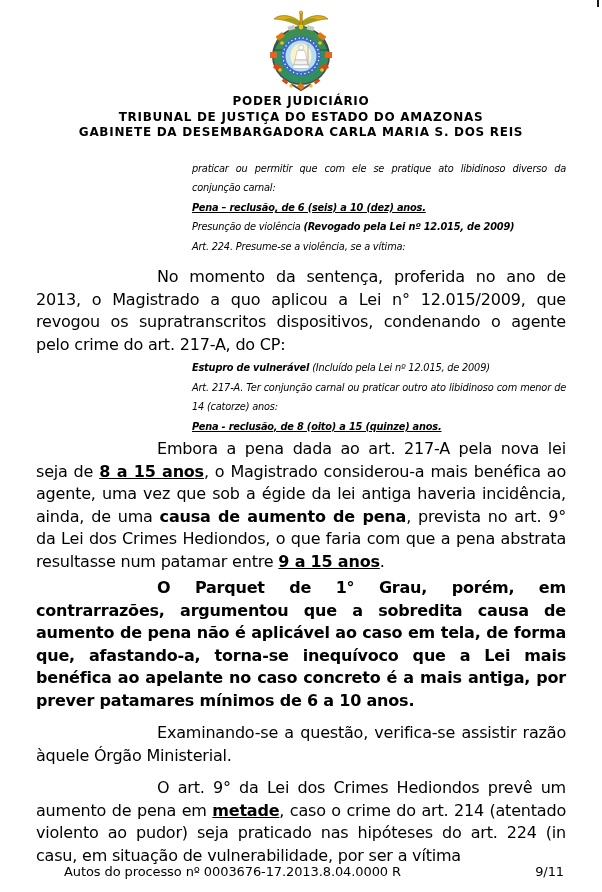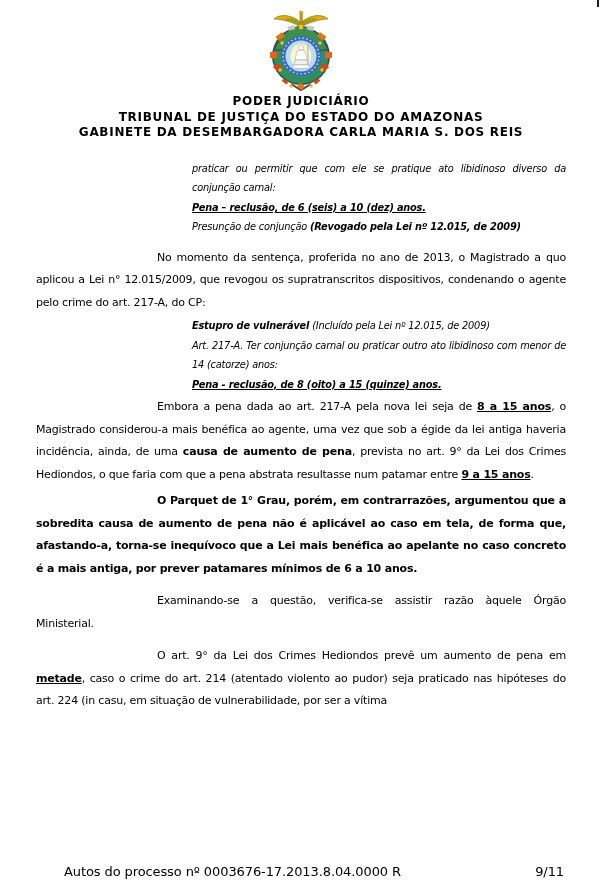--- a/index.html
+++ b/index.html
@@ -16,21 +16,21 @@
     letter-spacing:0.7px;white-space:nowrap;
   }
   .content{margin:18px 36px 0 36px;width:530px;}
   .quote{
     margin-left:156px;width:374px;font-size:9.8px;line-height:19.5px;
     letter-spacing:-0.2px;
     font-style:italic;
   }
   .qline{text-align:justify;}
   .para{
-    font-size:11px;line-height:22.5px;letter-spacing:-0.2px;
+    font-size:16px;line-height:22.5px;letter-spacing:-0.2px;
     text-align:justify;text-indent:121px;margin:0;
   }
   .bold{font-weight:bold;}
   .mt10{margin-top:10px;} .mt2{margin-top:2px;} .mt4{margin-top:4px;} .mt6{margin-top:10px;}
   .b{font-weight:bold;}
   .bu{font-weight:bold;text-decoration:underline;}
   .footer{
     position:absolute;top:864px;left:64px;right:38px;
     display:flex;justify-content:space-between;
     font-size:13px;letter-spacing:-0.1px;
@@ -94,21 +94,22 @@
     <div class="hline">PODER JUDICIÁRIO</div>
     <div class="hline">TRIBUNAL DE JUSTIÇA DO ESTADO DO AMAZONAS</div>
     <div class="hline">GABINETE DA DESEMBARGADORA CARLA MARIA S. DOS REIS</div>
   </div>
 
   <div class="content">
 
     <div class="quote">
       <div class="qline"><span>praticar ou permitir que com ele se pratique ato libidinoso diverso da conjunção carnal:</span></div>
       <div class="qline"><span class="bu">Pena – reclusão, de 6 (seis) a 10 (dez) anos.</span></div>
-      <div class="qline"><span>Presunção de conjunção </span><span class="b">(Revogado pela Lei nº 12.015, de 2009)</span></div>
+      <div class="qline"><span>Presunção de violência </span><span class="b">(Revogado pela Lei nº 12.015, de 2009)</span></div>
+      <div class="qline"><span>Art. 224. Presume-se a violência, se a vítima:</span></div>
     </div>
 
     <p class="para mt10"><span>No momento da sentença, proferida no ano de 2013, o Magistrado a quo aplicou a Lei n° 12.015/2009, que revogou os supratranscritos dispositivos, condenando o agente pelo crime do art. 217-A, do CP:</span></p>
 
     <div class="quote mt2">
       <div class="qline"><span class="b">Estupro de vulnerável</span><span> (Incluído pela Lei nº 12.015, de 2009)</span></div>
       <div class="qline"><span>Art. 217-A. Ter conjunção carnal ou praticar outro ato libidinoso com menor de 14 (catorze) anos:</span></div>
       <div class="qline"><span class="bu">Pena - reclusão, de 8 (oito) a 15 (quinze) anos.</span></div>
     </div>
 

